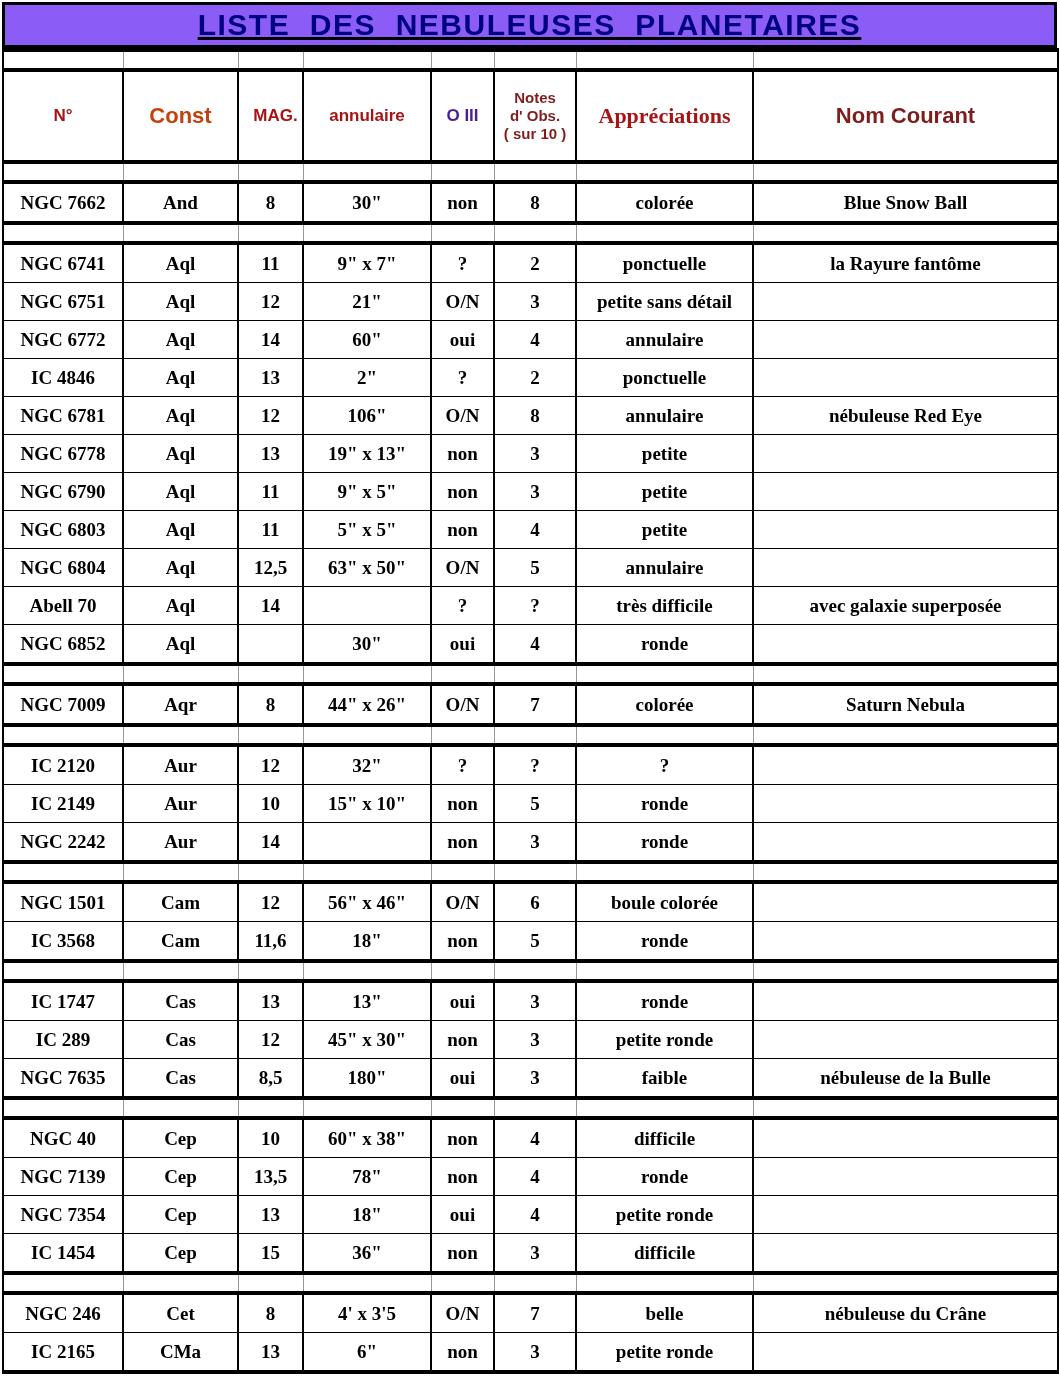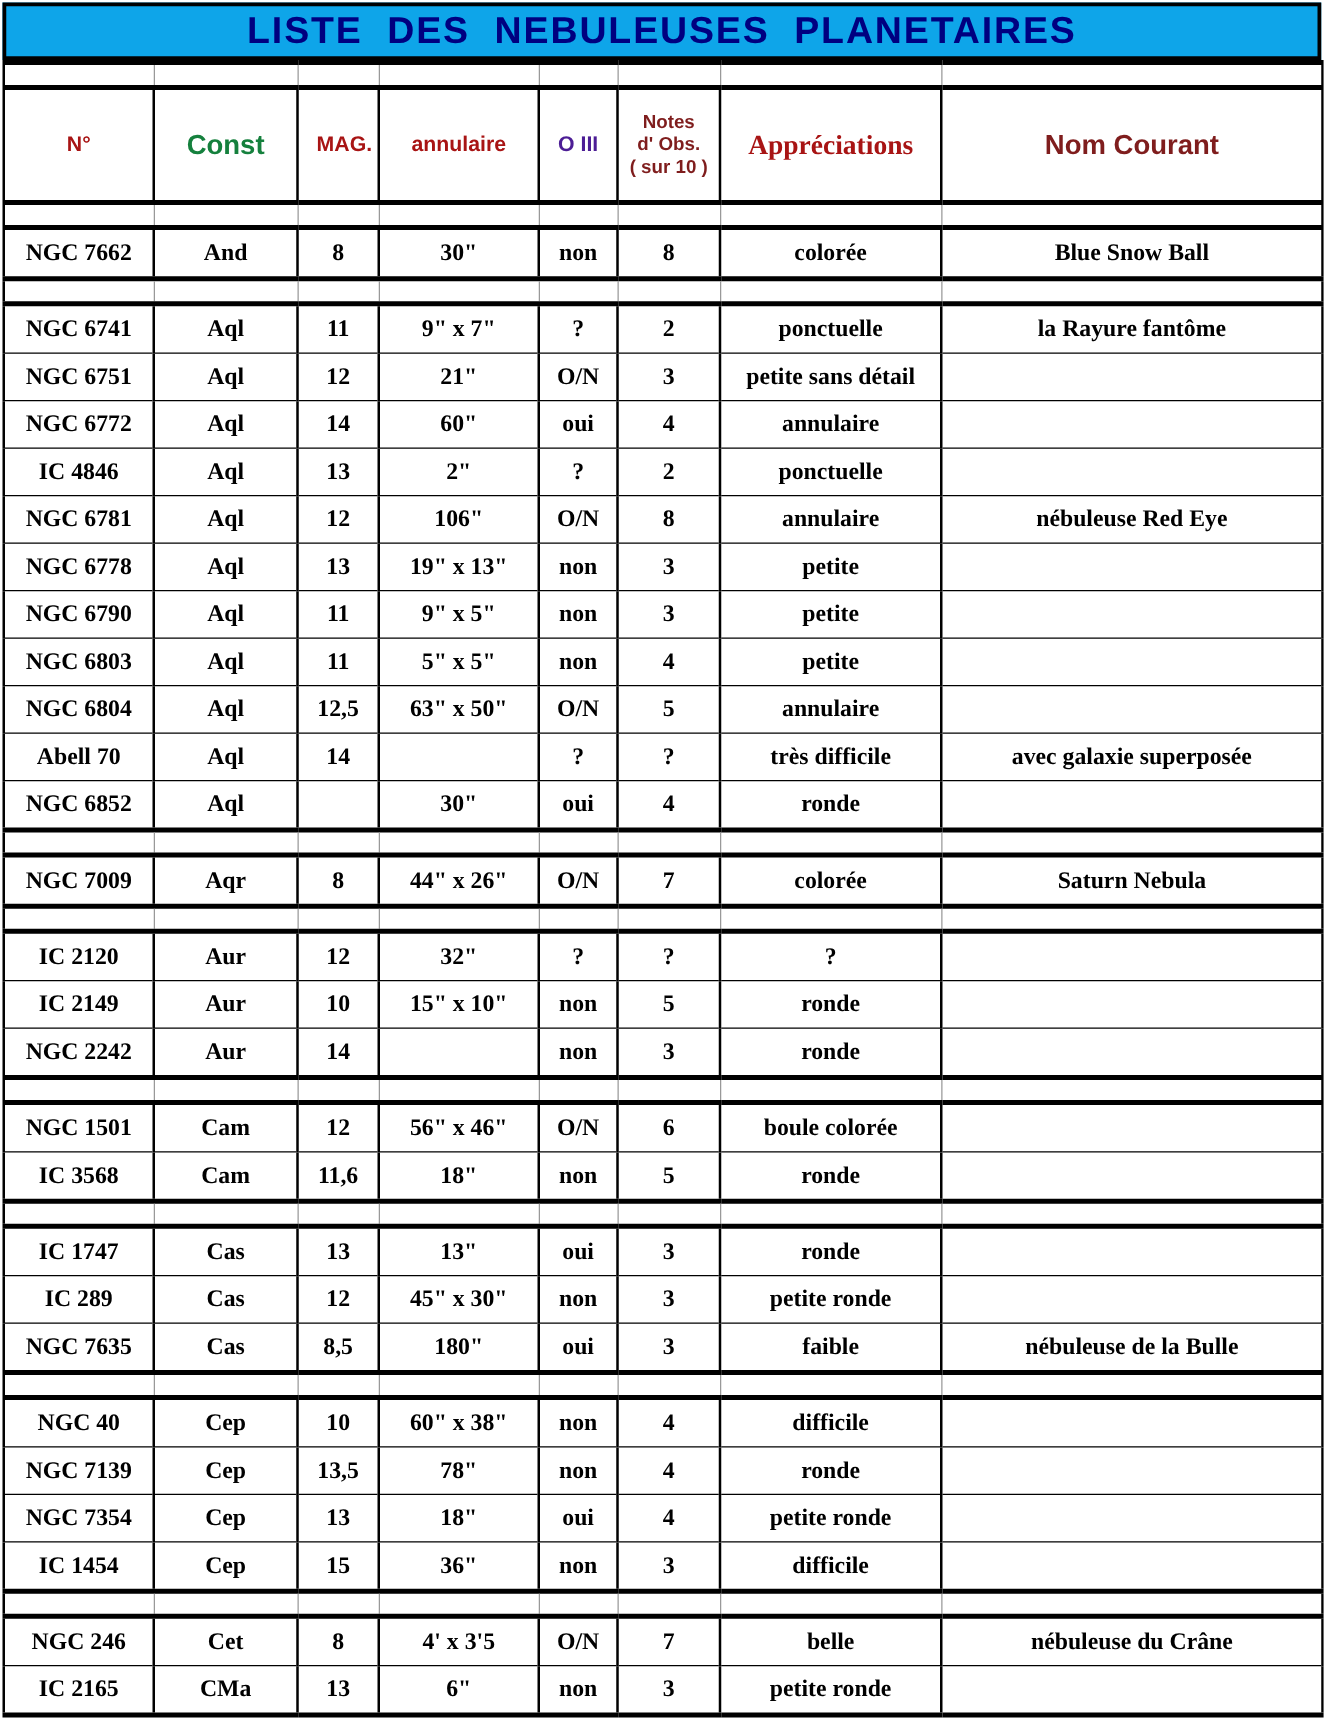--- a/index.html
+++ b/index.html
@@ -98,21 +98,21 @@
   tr.data.first td{border-top:0;}
 
   .appr{font-size:18px;}
   .nom{font-size:19px;}
 </style>
 </head>
 <body>
 
 <div id="page">
 
-  <div class="titlebar" style="background: #0ea5e9;">
+  <div class="titlebar" style="background: #8b5cf6; text-decoration: underline;">
     <span class="title-text" style="color: rgb(0, 0, 128);">LISTE  DES  NEBULEUSES  PLANETAIRES</span>
   </div>
 
   <table class="grid">
     <colgroup>
       <col class="c-num">
         <col class="c-const">
         <col class="c-mag">
         <col class="c-dim">
       <col class="c-oiii">
@@ -126,21 +126,21 @@
           <td></td>
           <td></td>
           <td></td>
           <td></td>
           <td></td>
           <td></td>
           <td></td>
         </tr>
         <tr class="header">
           <td style="color: rgb(168, 20, 20);">N°</td>
-          <td class="big" style="color: #15803d;">Const</td>
+          <td class="big" style="color: #c2410c;">Const</td>
           <td style="color: rgb(168, 20, 20); padding-left: 12px;">MAG.</td>
           <td style="color: rgb(168, 20, 20);">annulaire</td>
           <td style="color: #4c1d95;">O III</td>
           <td class="small" style="color: #7f1d1d; margin-left: 28px;">
             <div>Notes</div>
             <div>d' Obs.</div>
             <div>( sur 10 )</div>
           </td>
           <td class="big" style="color: rgb(168, 20, 20); font-family: Liberation Serif, serif;">Appréciations</td>
           <td class="big" style="color: #7f1d1d;">Nom Courant</td>

